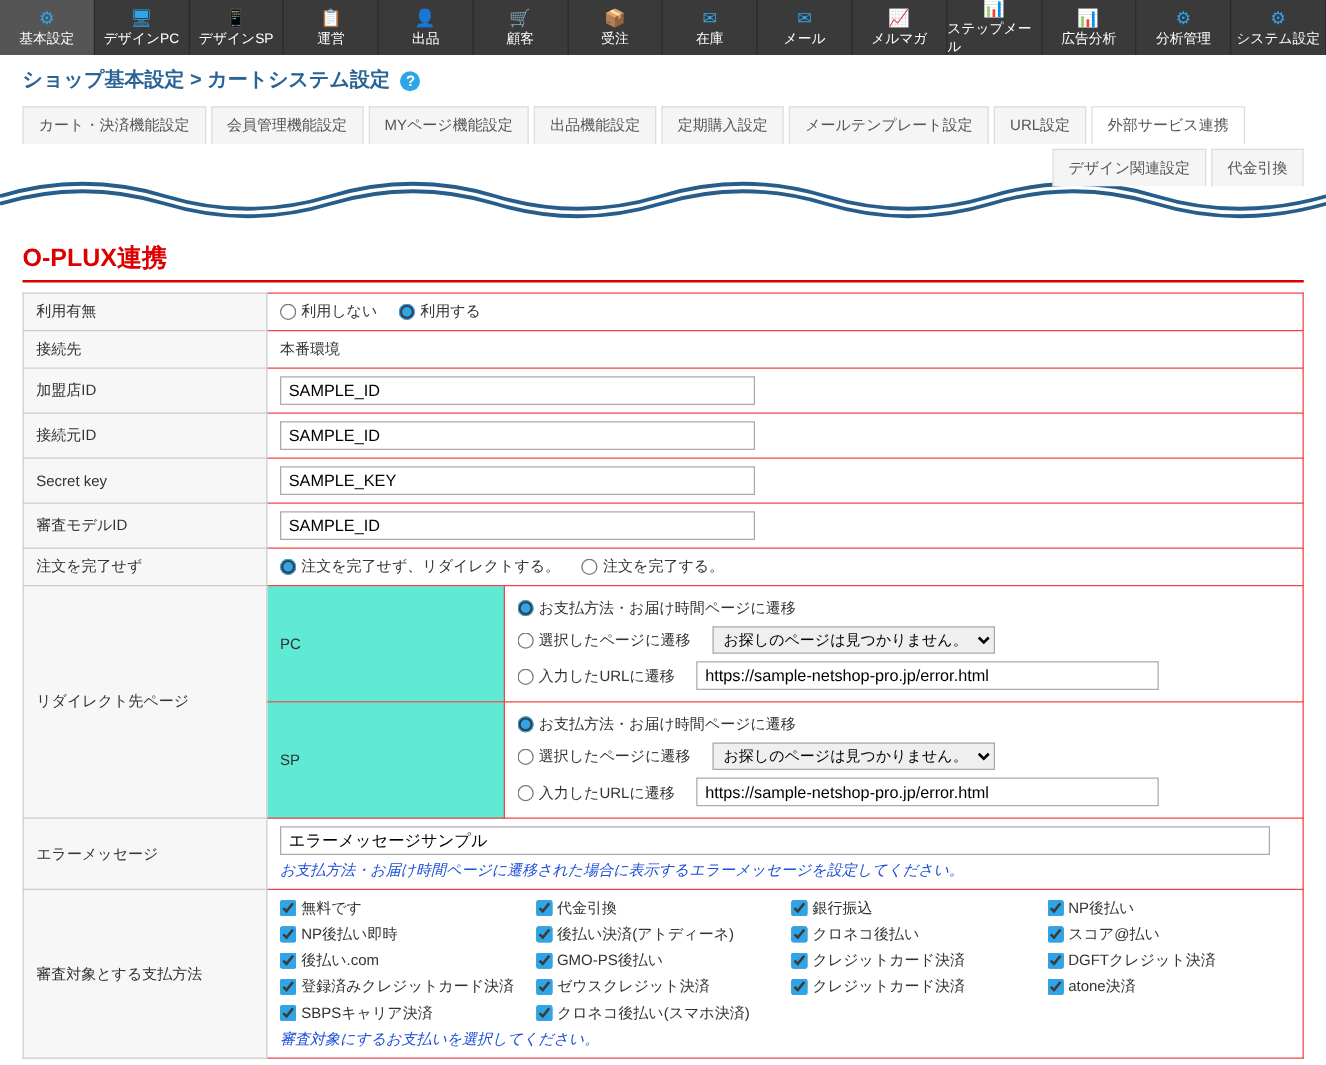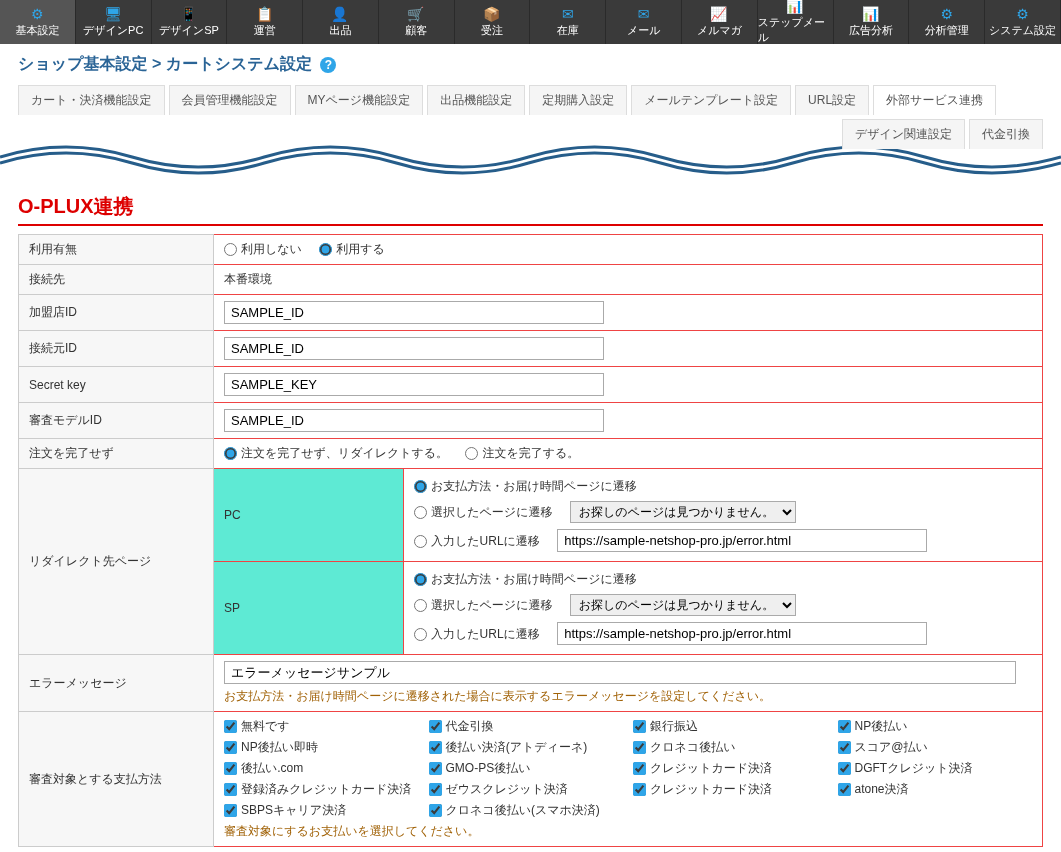--- a/index.html
+++ b/index.html
@@ -31,21 +31,21 @@
   .form-table td.sub-th { background: #5eead4; width: 190px; }
   
   input[type=text] { border: 1px solid #aaa; padding: 3px 6px; font-size: 13px; font-family: inherit; }
   input[type=text].wide { width: 380px; }
   input[type=text].xwide { width: 792px; }
   select { border: 1px solid #aaa; padding: 2px 4px; font-size: 12px; font-family: inherit; }
   label { margin-right: 14px; cursor: pointer; }
   input[type=radio], input[type=checkbox] { vertical-align: middle; margin-right: 4px; accent-color: #2fa5e8; }
   .redirect-block { padding: 3px 0; }
   
-  .help-text { color: #a16207; font-size: 12px; margin-top: 4px; }
+  .help-text { color: #1d4ed8; font-size: 12px; margin-top: 4px; font-style: italic; }
   
   .checkbox-grid { display: grid; grid-template-columns: repeat(4, 1fr); gap: 4px 10px; }
   .checkbox-grid label { margin: 0; font-size: 12px; }
 </style>
 </head>
 <body>
 
 <div class="topnav" id="topnav">
     <div class="item active">
       <span class="icon">⚙</span>

